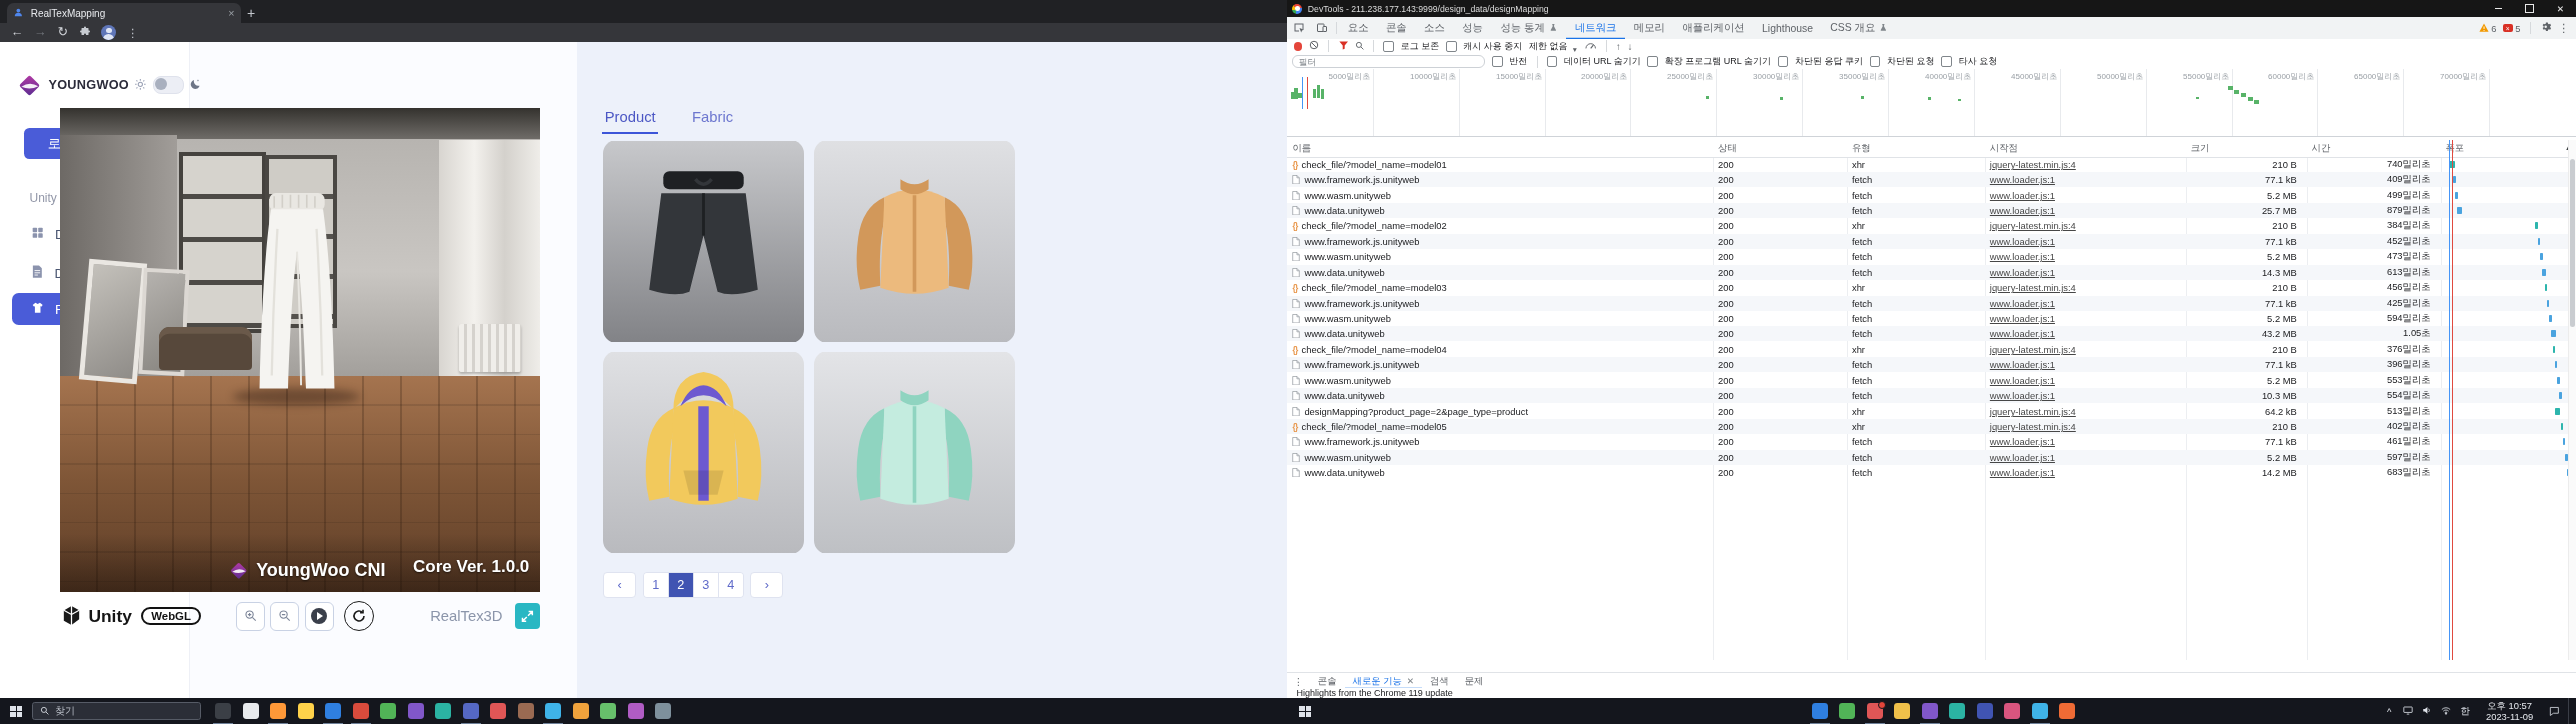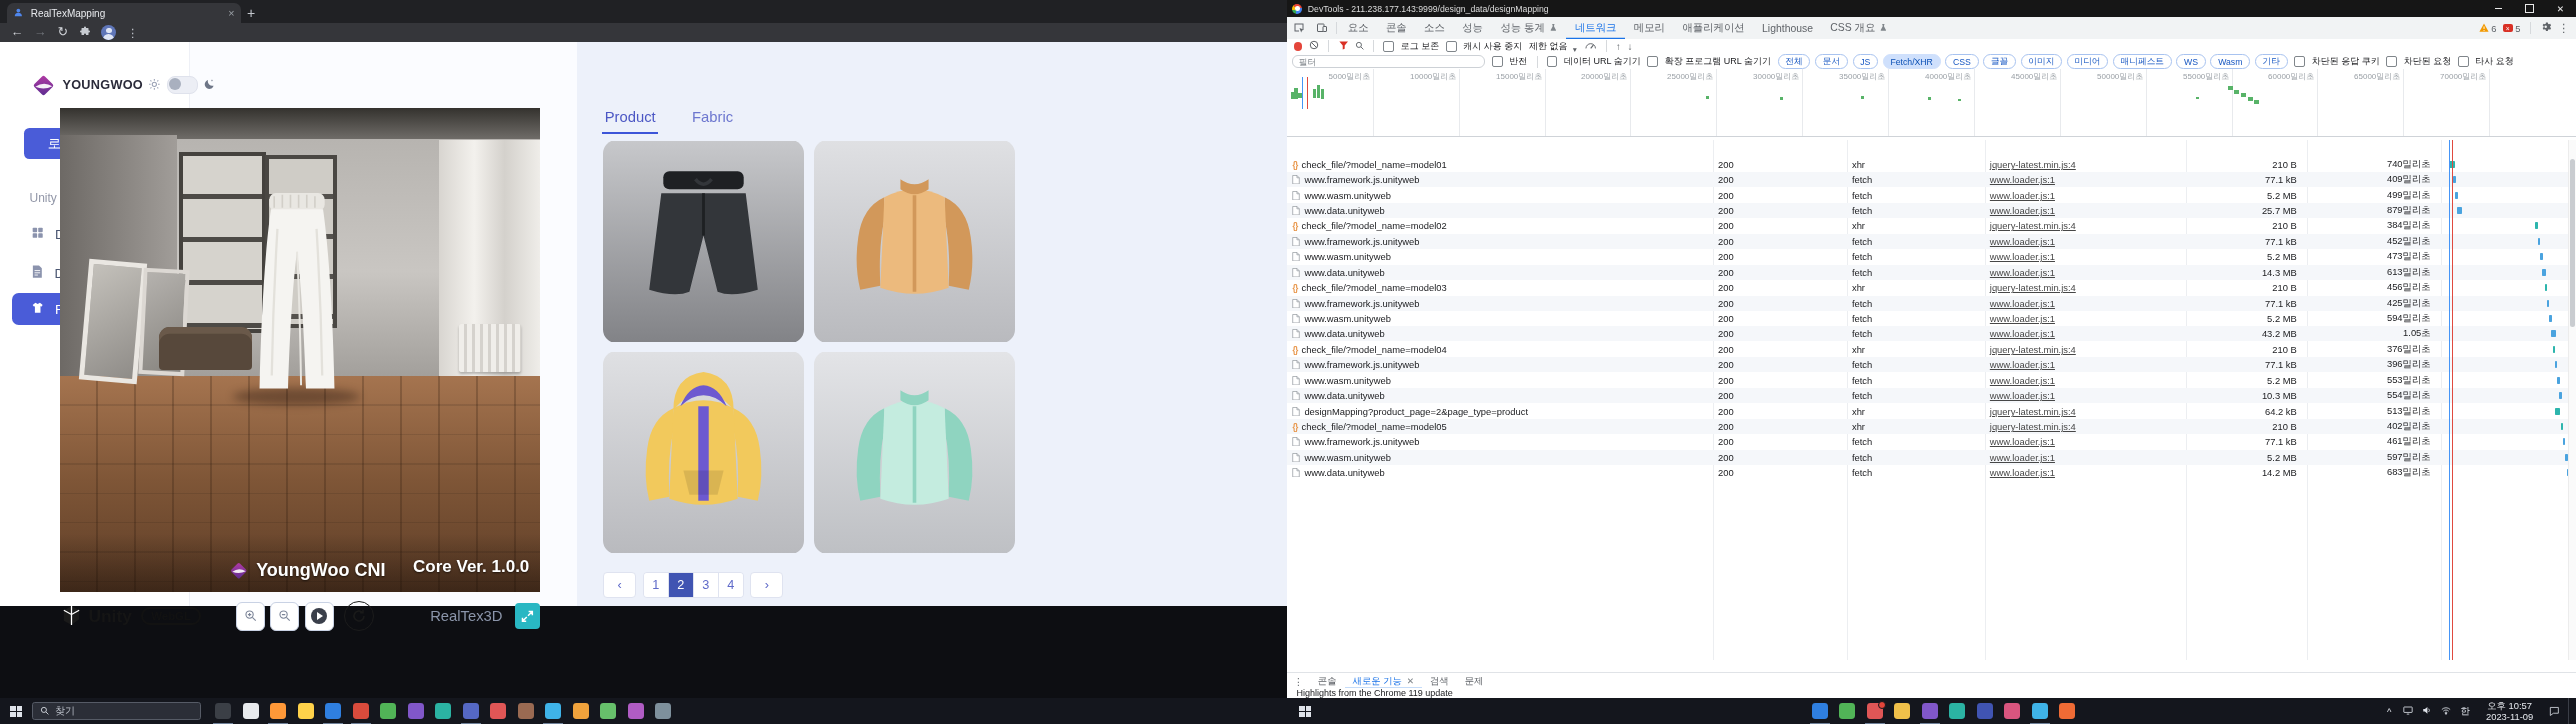--- a/index.html
+++ b/index.html
@@ -1,40 +1,40 @@
 <!DOCTYPE html>
 <html style="font-size:10.7px"><head>
 <meta charset="utf-8">
 <style>
   html,body{margin:0;padding:0;background:#000;}
   #screen{position:relative;width:2576px;height:725px;overflow:hidden;background:#0d0e12;
     font-family:"Liberation Sans","DejaVu Sans",sans-serif;-webkit-font-smoothing:antialiased;}
   .flex{display:flex;align-items:flex-end;}
 
   
-  #browser{position:absolute;left:0;top:0;width:1287px;height:606px;background:#fff;}
+  #browser{position:absolute;left:0;top:0;width:1287px;height:698px;background:#fff;}
   .b-tabbar{position:absolute;left:0;top:0;right:0;height:23px;background:#202124;display:flex;align-items:flex-end;padding-left:6.7px;}
   .b-tab{width:221px;height:20px;background:#35363a;border-radius:6.7px 6.7px 0 0;display:flex;align-items:center;gap:6.7px;padding:0 6.7px;color:#e8eaed;font-size:10px;}
   .b-tab .grow{flex:1;}
   .b-close{color:#9aa0a6;font-size:10.7px;}
   .b-newtab{width:20px;height:20px;color:#c3c7cd;font-size:14px;display:flex;align-items:center;justify-content:center;}
   .b-toolbar{position:absolute;left:0;top:23px;right:0;height:19px;background:#35363a;display:flex;align-items:center;gap:10.7px;padding:0 10.7px;}
   .navg{font-size:12.7px;color:#d2d5da;line-height:1;}
   .navg.dis{color:#74787e;}
   .omnibox{flex:1;height:14.8px;background:#202124;border-radius:7.4px;display:flex;align-items:center;gap:5.4px;padding:0 9.4px;font-size:9.4px;color:#9aa0a6;max-width:993px;}
   .omnibox .host{color:#e8eaed;font-weight:bold;}
   .omnibox .sep{color:#5f6368;}
   .avatar{width:14.8px;height:14.8px;border-radius:50%;background:#5f76b8;position:relative;overflow:hidden;}
   .avatar:before{content:"";position:absolute;left:4.7px;top:2.7px;width:5.4px;height:5.4px;border-radius:50%;background:#dfe6f5;}
   .avatar:after{content:"";position:absolute;left:2px;top:8.7px;width:10.7px;height:6.7px;border-radius:5.4px 5.4px 0 0;background:#dfe6f5;}
   .kebab{color:#c3c7cd;font-size:11.4px;letter-spacing:0;}
 
   .b-page{position:absolute;left:0;top:42px;right:0;bottom:0;background:#fbfcff;}
   .sidebar{position:absolute;left:0;top:0;width:189px;bottom:0;background:#fff;border-right:0.7px solid #eef0f6;}
-  .logo-row{position:absolute;left:30px;top:29.5px;display:flex;align-items:center;gap:5.4px;}
+  .logo-row{position:absolute;left:16px;top:29.5px;display:flex;align-items:center;gap:5.4px;}
   .brand-text{font-size:12.7px;font-weight:800;color:#2b2b3a;letter-spacing:0.3px;}
   .toggle{width:29.5px;height:16px;border-radius:8px;background:#eceef5;border:0.7px solid #dfe2ec;position:relative;}
   .toggle .knob{position:absolute;left:1.3px;top:1.3px;width:12px;height:12px;border-radius:50%;background:#a9b0bf;}
   .logout-btn{position:absolute;left:24px;top:86px;width:101px;height:31px;background:#4a5cd8;border-radius:5.4px;color:#fff;font-size:13.4px;display:flex;align-items:center;justify-content:center;}
   .menu-h{position:absolute;left:29.5px;top:149px;font-size:12px;color:#9297a8;}
   .menu-list{position:absolute;left:0;top:173px;right:0;}
   .m-item{height:39px;display:flex;align-items:center;gap:10.7px;padding-left:31px;font-size:13.4px;color:#4a5671;}
   .m-item.active{margin:0 12px;height:32px;padding-left:19px;border-radius:6.7px;background:#4a5cd8;color:#fff;}
 
   .panel-bg{position:absolute;left:577px;top:0;right:0;bottom:0;background:#edf1fa;}
@@ -541,34 +541,20 @@
 
     <div class="dt-filter">
       <input class="f-input" placeholder="필터" style="">
       <span class="cb"></span>
       <span>반전</span>
       <span class="dt-vsep"></span>
       <span class="cb"></span>
       <span>데이터 URL 숨기기</span>
       <span class="cb"></span>
       <span>확장 프로그램 URL 숨기기</span>
-      <span style="display:flex;gap:4.7px;">
-          <span class="chip">전체</span>
-          <span class="chip">문서</span>
-          <span class="chip">JS</span>
-          <span class="chip sel">Fetch/XHR</span>
-          <span class="chip">CSS</span>
-          <span class="chip">글꼴</span>
-          <span class="chip">이미지</span>
-          <span class="chip">미디어</span>
-          <span class="chip">매니페스트</span>
-          <span class="chip">WS</span>
-          <span class="chip">Wasm</span>
-          <span class="chip">기타</span>
-        </span>
       <span class="cb"></span>
       <span>차단된 응답 쿠키</span>
       <span class="cb"></span>
       <span>차단된 요청</span>
       <span class="cb"></span>
       <span>타사 요청</span>
     </div>
 
     <div class="dt-overview">
         <div class="tickline" style="left: 86px;"></div>
@@ -622,20 +608,30 @@
 
     <div class="dt-body">
       <div>
           <div class="colsep" style="left: 426px;"></div>
           <div class="colsep" style="left: 560px;"></div>
           <div class="colsep" style="left: 698px;"></div>
           <div class="colsep" style="left: 899px;"></div>
           <div class="colsep" style="left: 1020px;"></div>
           <div class="colsep" style="left: 1154px;"></div>
         </div>
+      <div class="dt-header">
+          <div class="hc" style="width: 426px;">이름</div>
+          <div class="hc" style="width: 134px;">상태</div>
+          <div class="hc" style="width: 138px;">유형</div>
+          <div class="hc" style="width: 201px;">시작점</div>
+          <div class="hc" style="width: 121px;">크기</div>
+          <div class="hc" style="width: 134px;">시간</div>
+          <div class="hc" style="width: 136px;">폭포</div>
+          <span class="sortarrow">▲</span>
+        </div>
       <div>
           <div class="nrow" style="top: 17px;">
             <div class="ncell" style="width: 426px;">
               <span class="ric xhric">{}</span>
               <span>check_file/?model_name=model01</span>
             </div>
             <div class="ncell" style="width: 134px;">200</div>
             <div class="ncell" style="width: 138px;">xhr</div>
             <div class="ncell" style="width: 201px;">
               <span class="initiator">jquery-latest.min.js:4</span>

